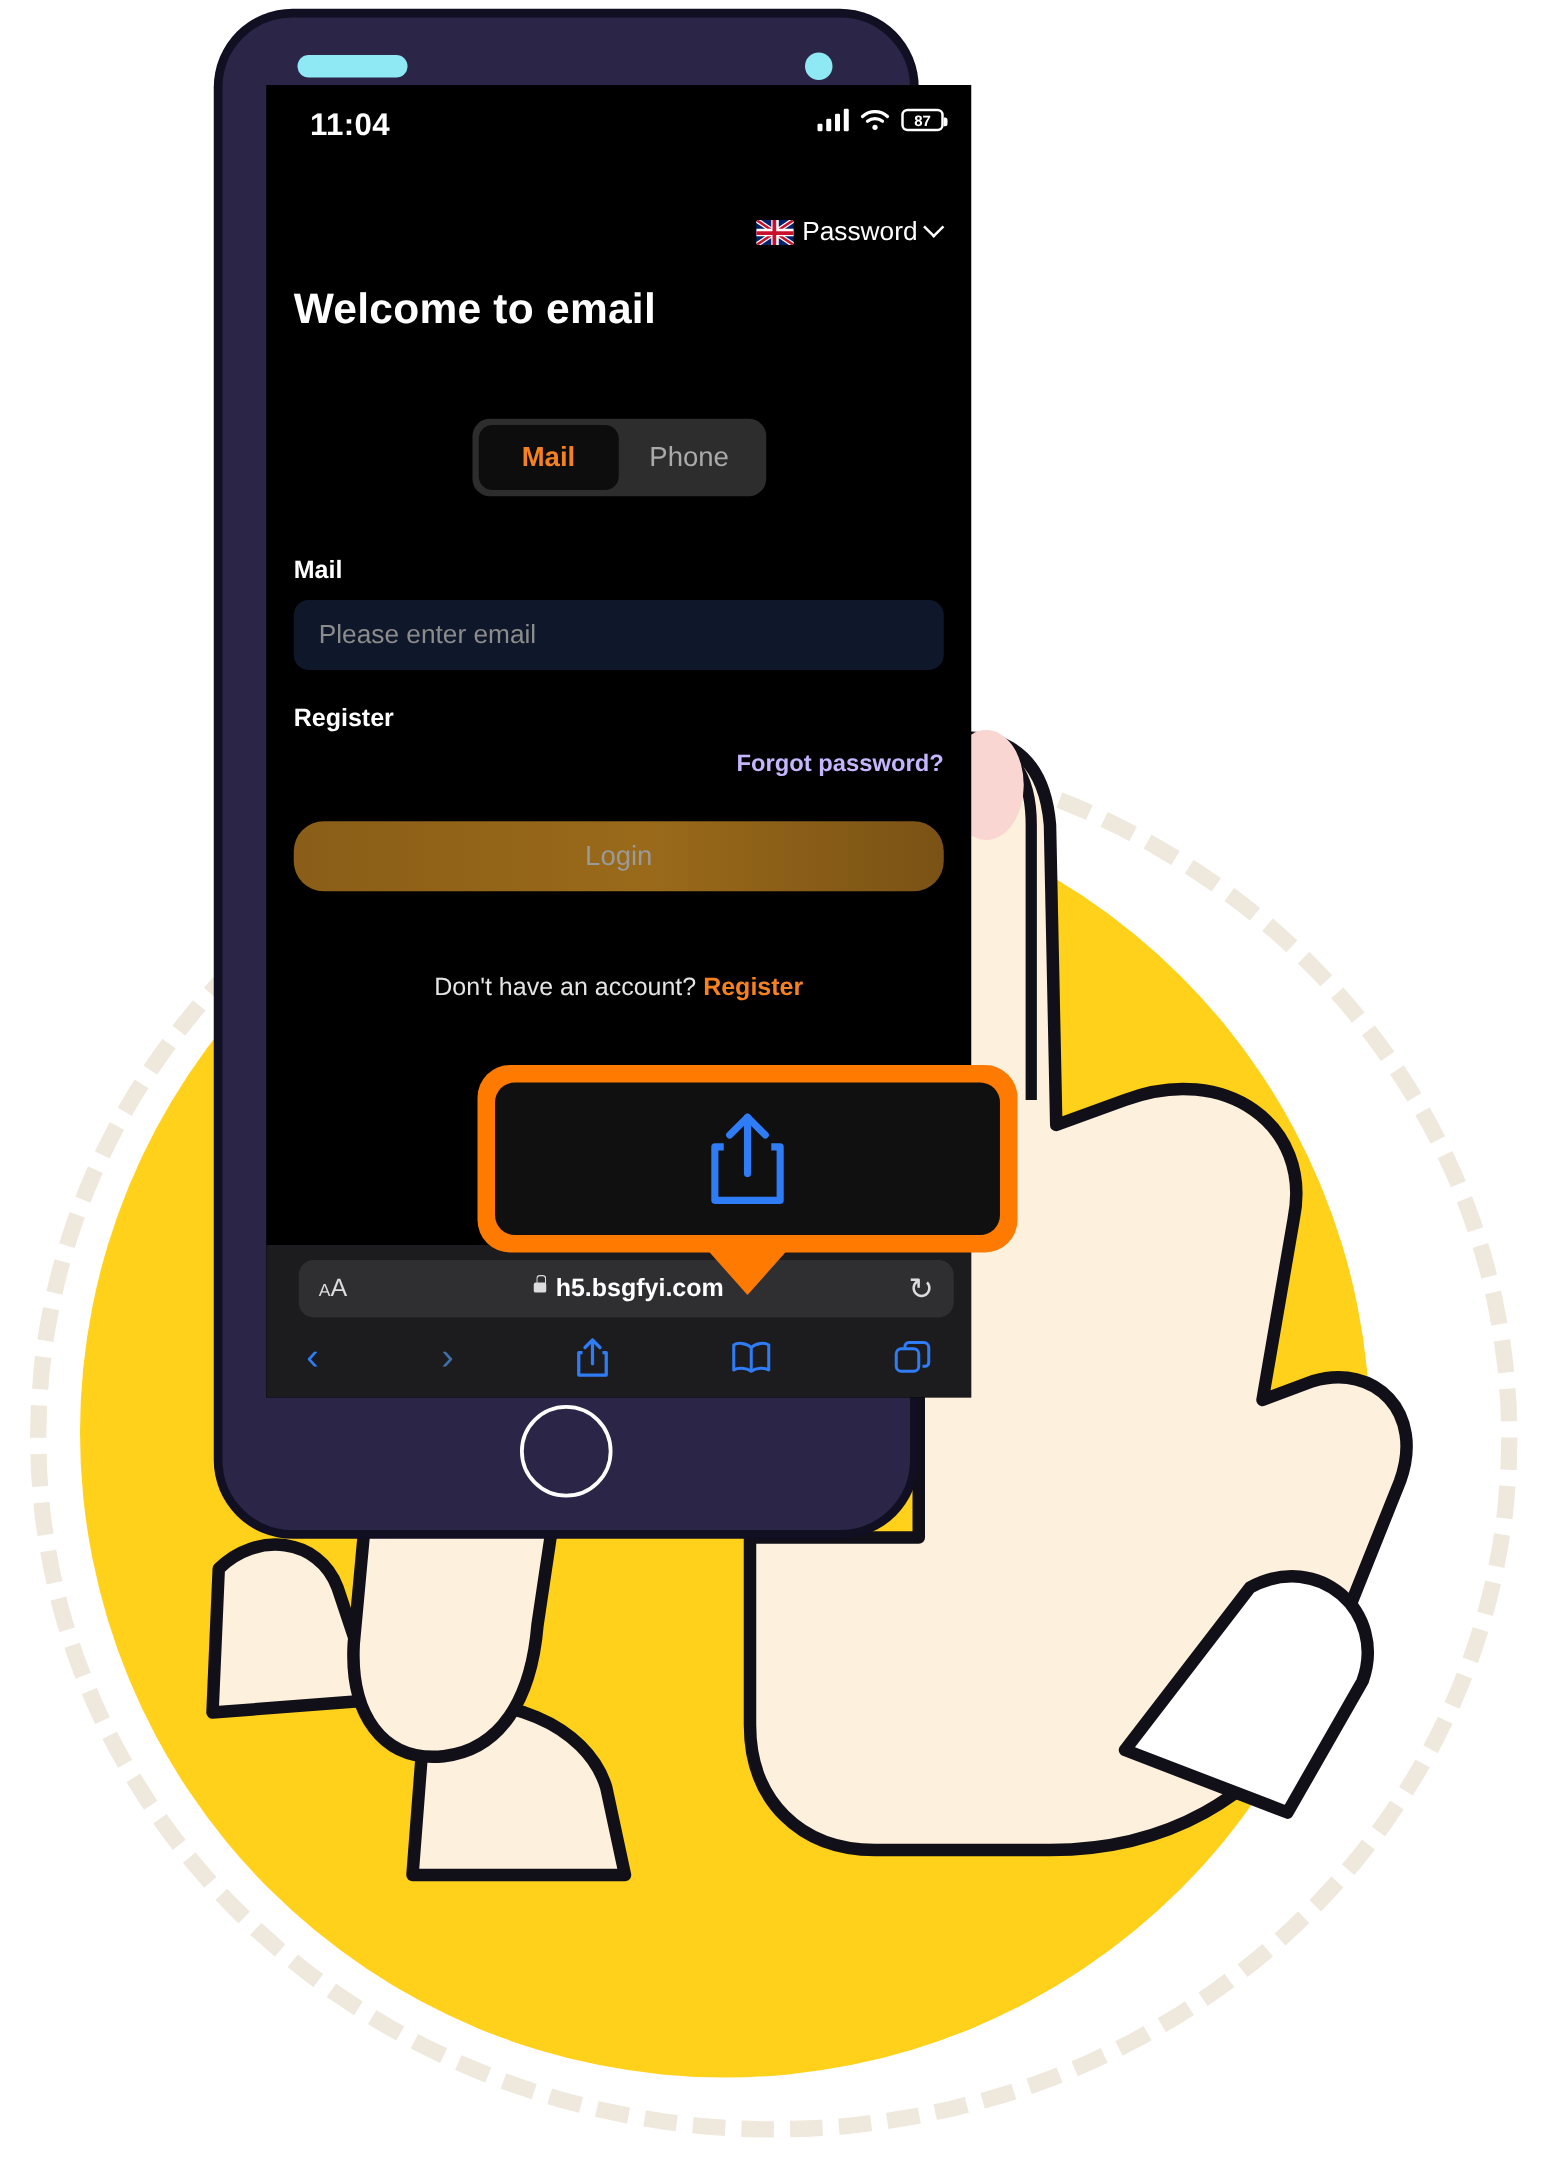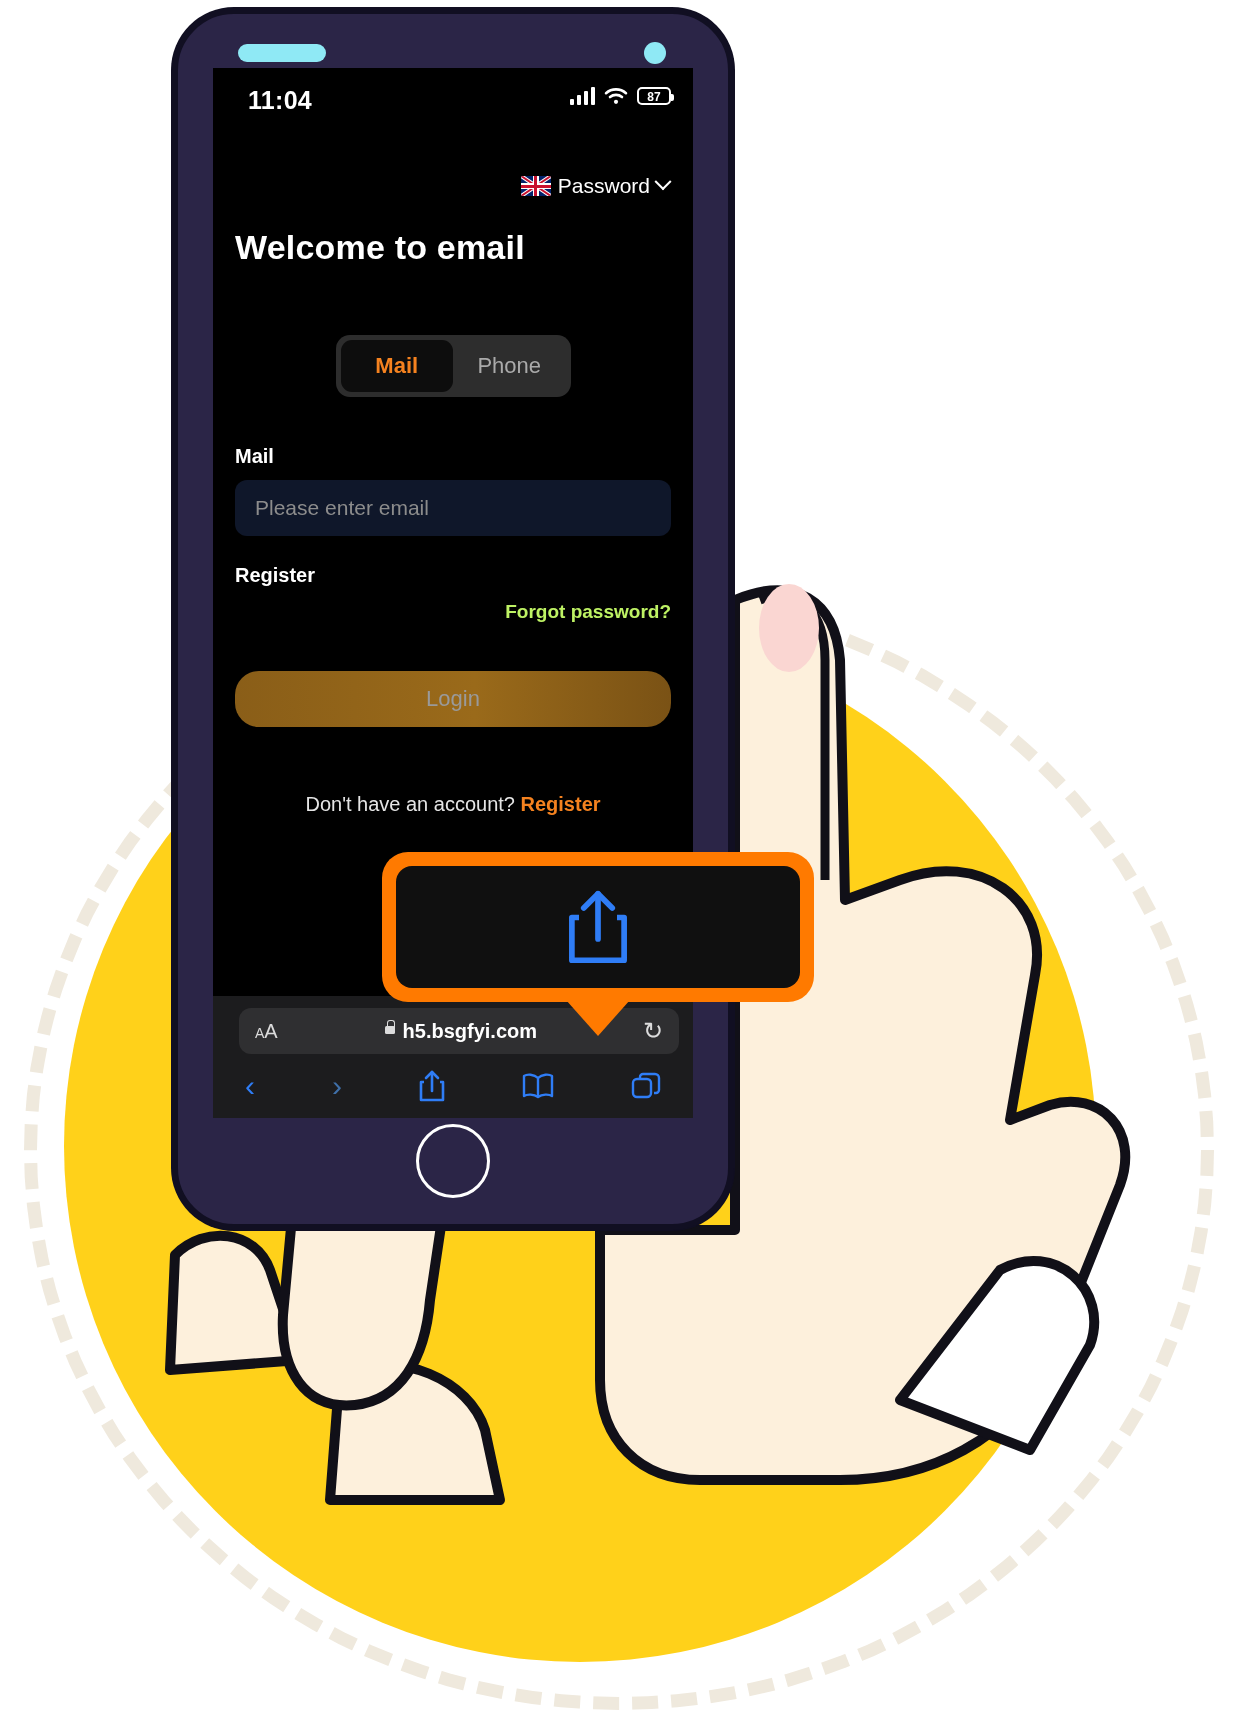--- a/index.html
+++ b/index.html
@@ -60,21 +60,21 @@
     position: absolute; left: 50%; bottom: 26px;
     transform: translateX(-50%);
     width: 74px; height: 74px; border-radius: 50%;
     border: 3px solid #ffffff;
   }
 
   
   .screen {
     position: absolute;
     left: 35px; top: 54px;
-    width: 480px; height: 1050px;
+    width: 564px; height: 1050px;
     background: #000000;
     overflow: hidden;
   }
 
   
   .statusbar {
     height: 58px; position: relative;
     color: #fff;
   }
   .sb-time {
@@ -164,25 +164,25 @@
     display:flex; align-items:center; padding: 0 20px;
     position: relative;
   }
   .input-box .ph { color:#8c8c8c; font-size: 21px; }
   .eye {
     position:absolute; right: 20px; top: 50%; transform: translateY(-50%);
     width: 26px; height: 14px; color:#8c8c8c;
   }
   .gap { height: 28px; }
   .forgot {
-    text-align:right; color:#bef264; font-size:19px; font-weight:bold;
+    text-align:right; color:#c4b5fd; font-size:19px; font-weight:bold;
     margin-top: 14px;
   }
   .login-btn {
-    margin-top: 48px; height: 56px; border-radius: 24px;
+    margin-top: 34px; height: 56px; border-radius: 24px;
     background: linear-gradient(90deg,#8a5e18 0%, #9a6a1a 55%, #7a5215 100%);
     display:flex; align-items:center; justify-content:center;
     color:#9a9a9a; font-size: 22px;
   }
   .signup-row {
     margin-top: 66px; text-align:center; color:#e5e5e5; font-size: 20px;
   }
   .signup-row b { color:#f5821f; }
 
   

